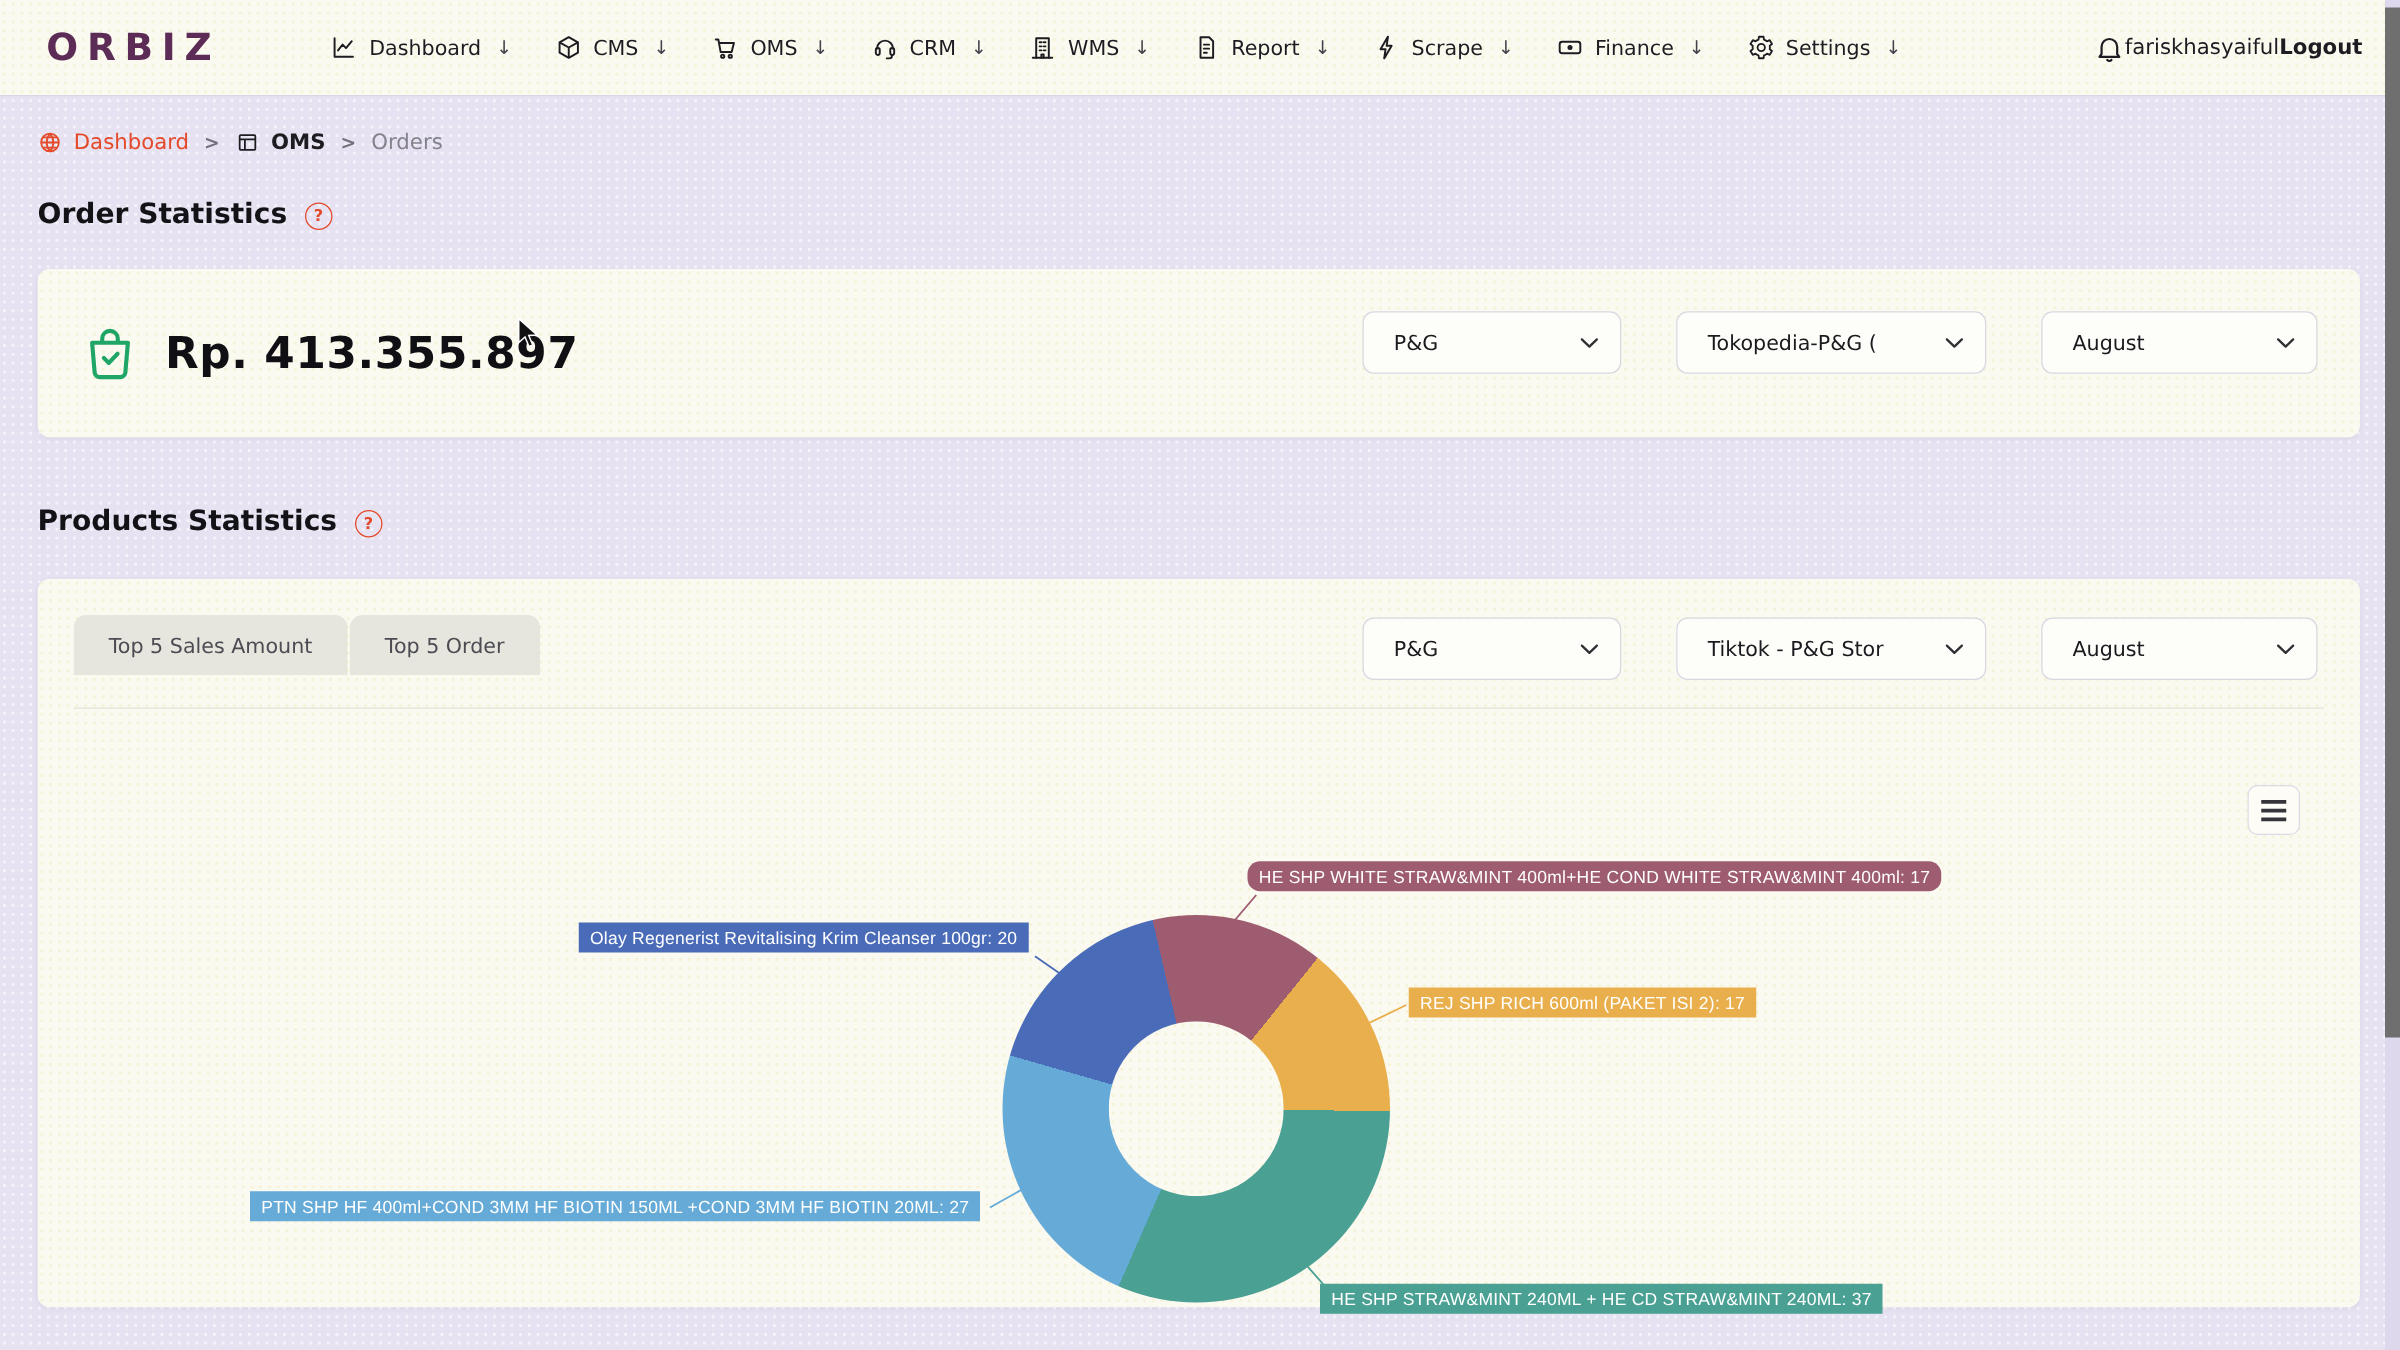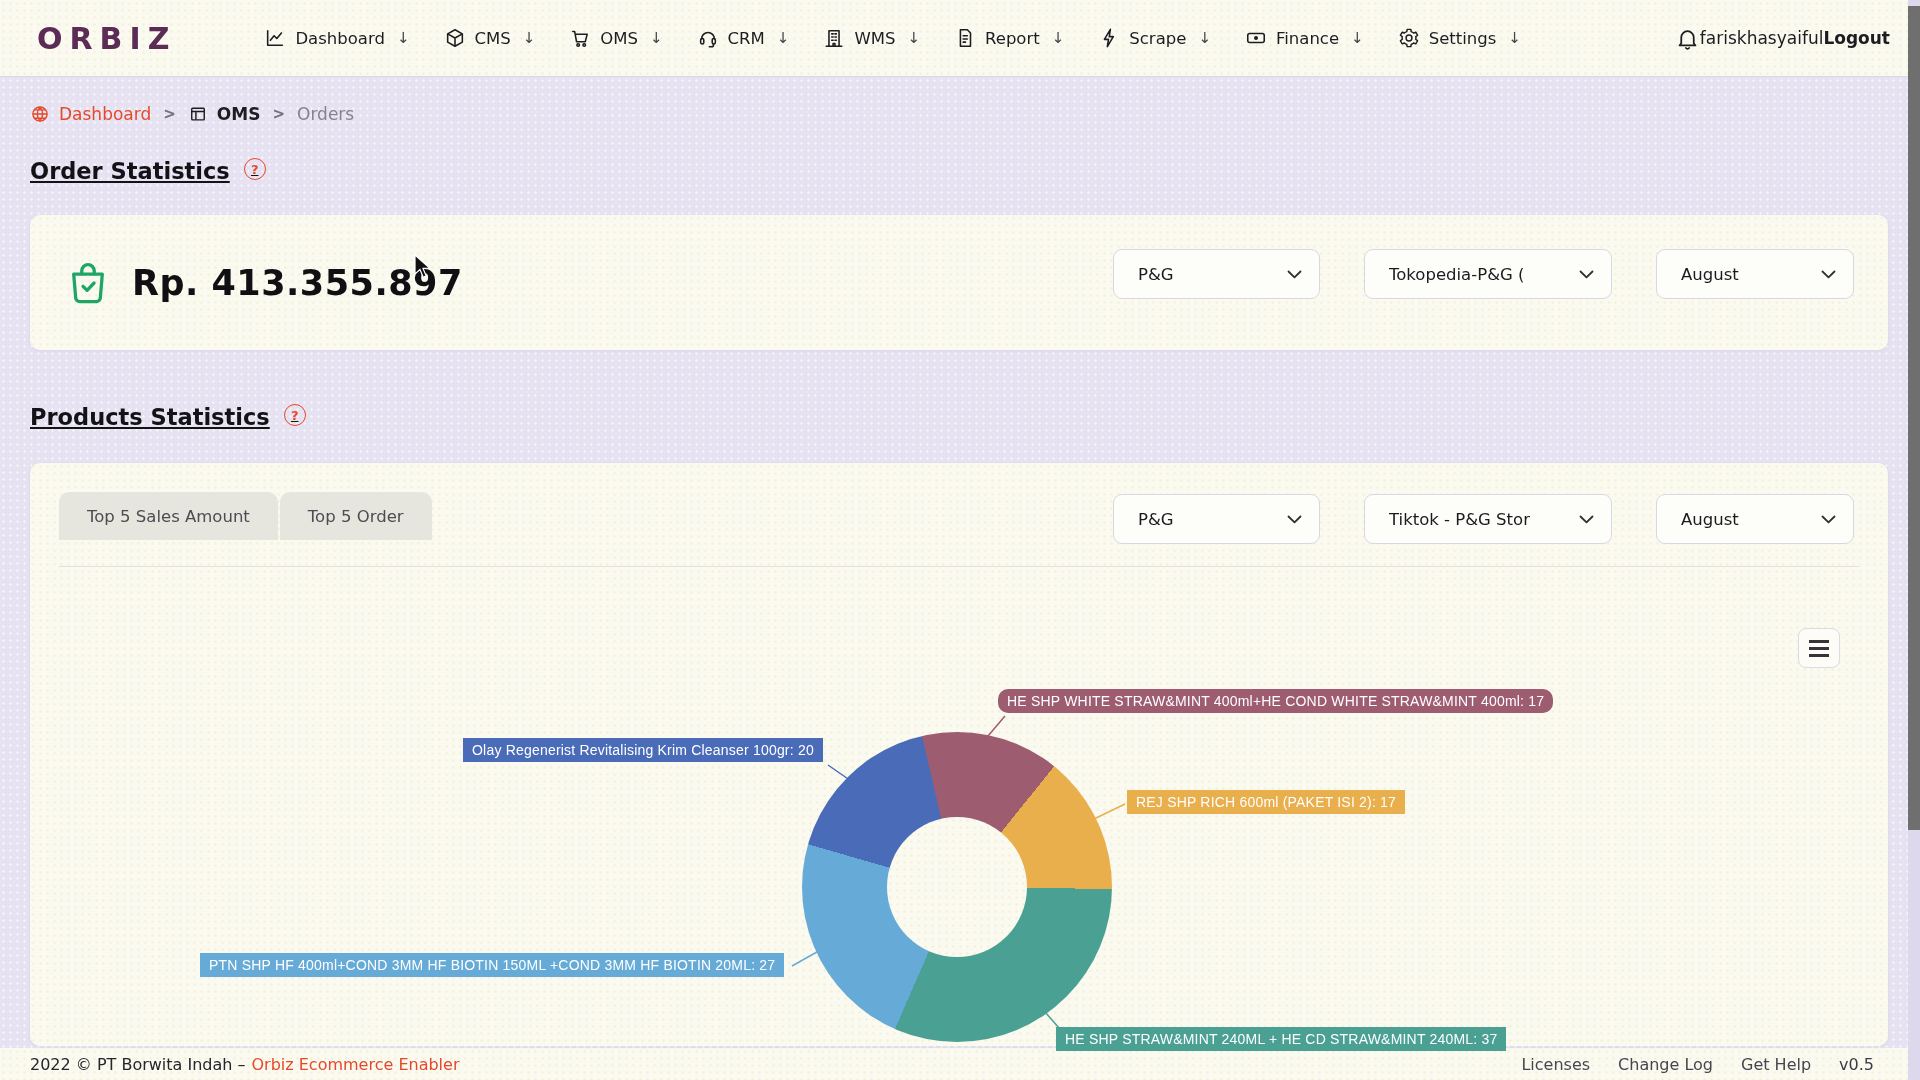--- a/index.html
+++ b/index.html
@@ -37,21 +37,21 @@
   
   .breadcrumb{ position:absolute; top:104px; left:30px; display:flex; align-items:center; gap:12px; font-size:17px; z-index:5;}
   .crumb{ display:flex; align-items:center; gap:9px; }
   .crumb-link{ color:#e5492b; font-weight:500; cursor:pointer; }
   .crumb-sep{ color:#73727c; font-size:15px; font-weight:600; }
   .crumb-strong{ color:#1d1c21; font-weight:600; }
   .crumb-current{ color:#84838d; font-weight:500; }
   .breadcrumb svg{ width:20px; height:20px; }
 
   
-  .section-title{ position:absolute; left:30px; display:flex; align-items:flex-start; gap:14px; font-size:22.5px; font-weight:700; color:#131317; z-index:5;text-decoration:underline;}
+  .section-title{ position:absolute; left:30px; display:flex; align-items:flex-end; gap:14px; font-size:22.5px; font-weight:700; color:#131317; z-index:5;}
   .title-order{ top:158px; }
   .title-products{ top:404px; }
   .help-badge{
     width:22px; height:22px; border:1.6px solid #e3492a; border-radius:50%;
     color:#e3492a; font-size:13px; font-weight:700;
     display:flex; align-items:center; justify-content:center; cursor:pointer;
   }
 
   
   .card{ position:absolute; left:30px; width:1858px; border-radius:10px; box-shadow:0 1px 4px rgba(40,30,80,.06); }
@@ -63,21 +63,21 @@
   .amount{ font-size:35px; font-weight:600; color:#101014; letter-spacing:.5px; }
 
   .filters{ position:absolute; right:34px; display:flex; gap:44px; }
   .filters-order{ top:34px; }
   .filters-products{ top:31px; }
   .dropdown{
     height:50px; background:#fdfdf9; border:1px solid #d9d8e2; border-radius:9px;
     display:flex; align-items:center; justify-content:space-between;
     padding:0 17px 0 24px; font-size:16.5px; font-weight:500; color:#1a1a1f; cursor:pointer;
   }
-  .dd-brand{ width:207px; } .dd-store{ width:248px; } .dd-month{ width:198px; }
+  .dd-brand{ width:207px; } .dd-store{ width:248px; } .dd-month{ width:221px; }
   .dd-label{ white-space:nowrap; overflow:hidden; }
   .chevron{ flex:0 0 auto; margin-left:6px; }
 
   
   .tabs{ position:absolute; left:29px; top:29px; display:flex; align-items:flex-end; z-index:2; }
   .tab{
     height:48px; padding:0 28px; display:flex; align-items:center;
     font-size:16.5px; font-weight:500; color:#4c4c52;
     background:#e6e5de; border-radius:10px 10px 0 0; margin-right:2px; cursor:pointer; white-space:nowrap;
   }
@@ -335,30 +335,20 @@
 
     <div>
         <div class="chart-label chart-label-0" style="background: rgb(157, 92, 112);">HE SHP WHITE STRAW&amp;MINT 400ml+HE COND WHITE STRAW&amp;MINT 400ml: 17</div>
         <div class="chart-label chart-label-1" style="background: rgb(233, 175, 77);">REJ SHP RICH 600ml (PAKET ISI 2): 17</div>
         <div class="chart-label chart-label-2" style="background: rgb(74, 160, 146);">HE SHP STRAW&amp;MINT 240ML + HE CD STRAW&amp;MINT 240ML: 37</div>
         <div class="chart-label chart-label-3" style="background: rgb(102, 171, 216);">PTN SHP HF 400ml+COND 3MM HF BIOTIN 150ML +COND 3MM HF BIOTIN 20ML: 27</div>
         <div class="chart-label chart-label-4" style="background: rgb(74, 108, 184);">Olay Regenerist Revitalising Krim Cleanser 100gr: 20</div>
       </div>
   </div>
 
-  <footer class="footer surface">
-    <span class="footer-left">2022 © PT Borwita Indah –</span>
-    <span class="footer-brand">Orbiz Ecommerce Enabler</span>
-    <div class="footer-right">
-      <span class="footer-link">Licenses</span>
-      <span class="footer-link">Change Log</span>
-      <span class="footer-link">Get Help</span>
-      <span class="footer-version">v0.5</span>
-    </div>
-  </footer>
 
   <svg class="mouse-cursor" width="22" height="26" viewBox="0 0 22 26">
     <polygon points="2,1 2,20 7,15.6 10.2,23.2 13.2,21.9 10,14.4 16.6,14" fill="#111" stroke="#fff" stroke-width="1.2"></polygon>
   </svg>
 
   <div class="scrollbar">
     <div class="scroll-thumb"></div>
   </div>
 
 </div>

